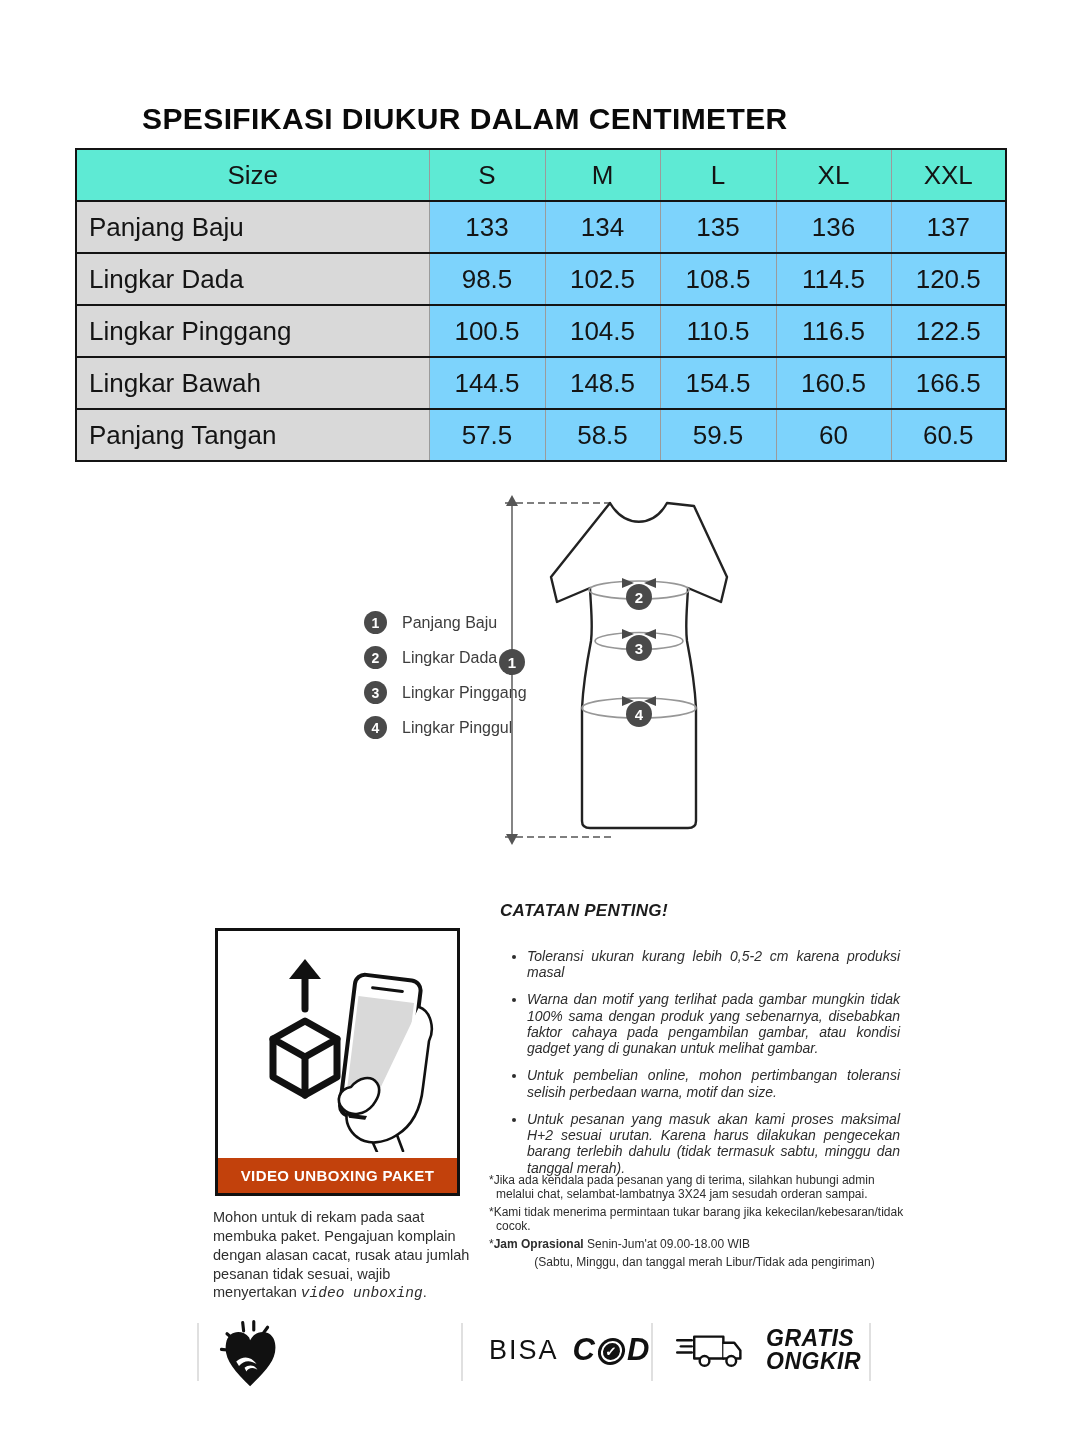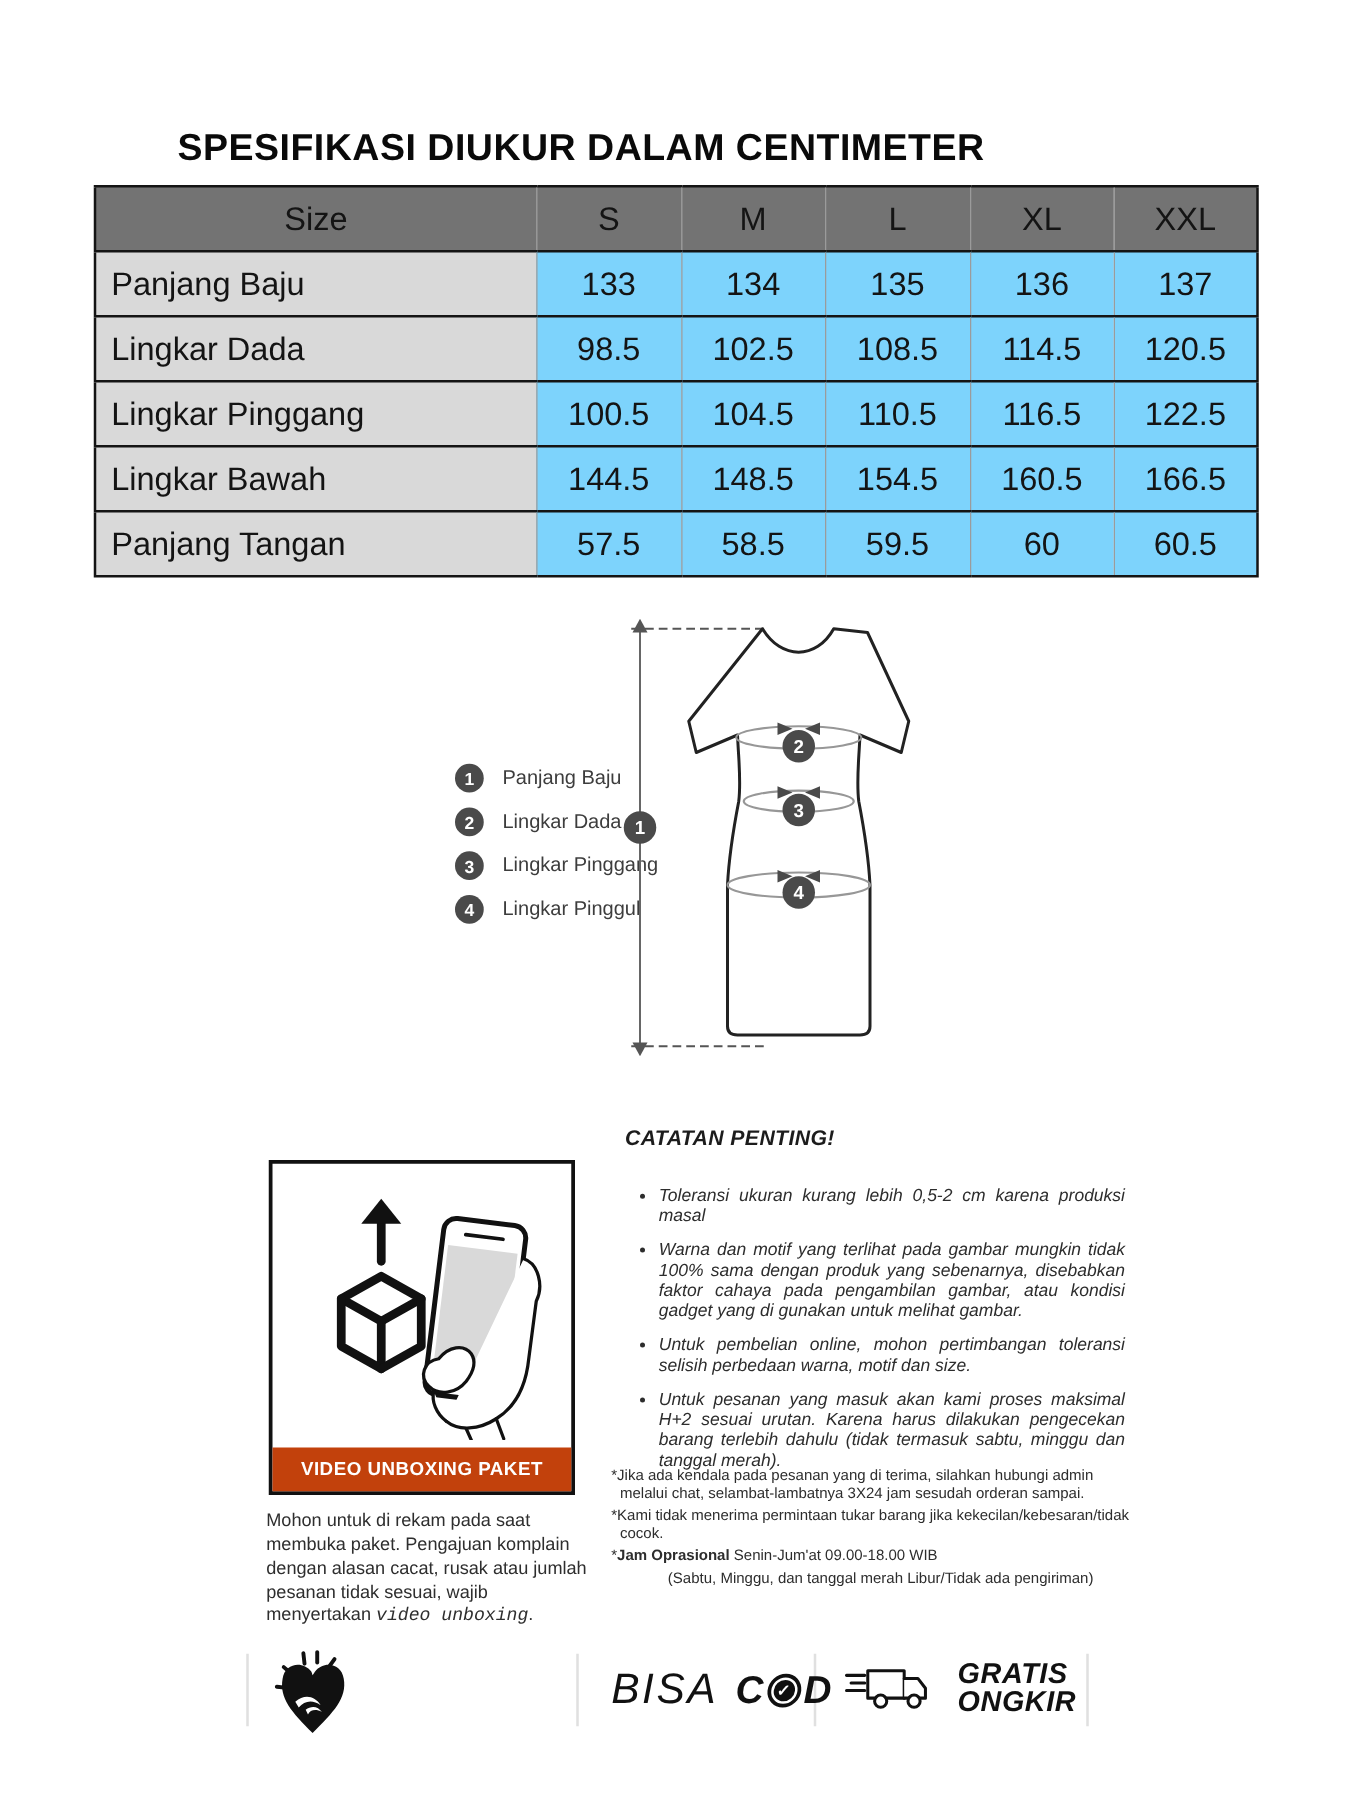--- a/index.html
+++ b/index.html
@@ -15,21 +15,21 @@
   table.size-table{
     position:absolute;left:75px;top:148px;width:930px;border-collapse:collapse;
     table-layout:fixed;font-size:26px;color:#141414;
     border:2px solid #141414;
   }
   .size-table th,.size-table td{
     height:50px;padding:0;border-top:2px solid #141414;border-bottom:2px solid #141414;
     border-left:1px solid #9b9b9b;border-right:1px solid #9b9b9b;
     font-weight:normal;vertical-align:middle;
   }
-  .size-table .hdr{background:#737373;text-align:center;}
+  .size-table .hdr{background:#5eead4;text-align:center;}
   .size-table .rowlabel{background:#d9d9d9;text-align:left;padding-left:12px;}
   .size-table .val{background:#7dd3fc;text-align:center;}
   
   .legend{position:absolute;left:364px;top:611px;}
   .legend-item{display:flex;align-items:center;margin-bottom:12px;height:23px;}
   .legend-num{
     width:23px;height:23px;border-radius:50%;background:#4a4a4a;color:#fff;
     font-size:14px;font-weight:bold;display:flex;align-items:center;justify-content:center;
     margin-right:15px;flex:0 0 auto;
   }
@@ -61,21 +61,21 @@
   .footnotes .last{padding-left:7px;text-indent:0;text-align:center;}
   .footnotes b{font-weight:bold;}
   
   .footer{position:absolute;left:0;top:1318px;width:1080px;height:72px;}
   .fdiv{position:absolute;top:5px;width:2px;height:58px;background:#e0e0e0;}
   .badge1{position:absolute;left:218px;top:0;display:flex;align-items:center;}
   .badge1-text{margin-left:12px;font-style:italic;color:#111;}
   .badge1-l1{font-size:16px;font-weight:600;letter-spacing:.5px;white-space:nowrap;}
   .badge1-l2{font-size:25px;font-weight:800;letter-spacing:.5px;margin-top:1px;white-space:nowrap;}
   .badge2{position:absolute;left:489px;top:14px;display:flex;align-items:center;color:#111;}
-  .bisa{font-size:34px;font-style:italic;letter-spacing:2px;font-weight:400;}
+  .bisa{font-size:27px;letter-spacing:2px;font-weight:400;}
   .cod{font-size:31px;font-style:italic;font-weight:800;margin-left:14px;display:flex;align-items:center;letter-spacing:1px;}
   .cod-o{
     display:inline-block;width:27px;height:27px;border-radius:50%;background:#101010;
     position:relative;margin:0 2px;transform:skewX(-6deg);top:1px;
   }
   .cod-o .ring{position:absolute;left:3px;top:3px;right:3px;bottom:3px;border:2px solid #fff;border-radius:50%;}
   .cod-o .chk{
     position:absolute;left:50%;top:50%;transform:translate(-50%,-54%);
     color:#fff;font-size:13px;font-weight:bold;font-style:normal;
   }

